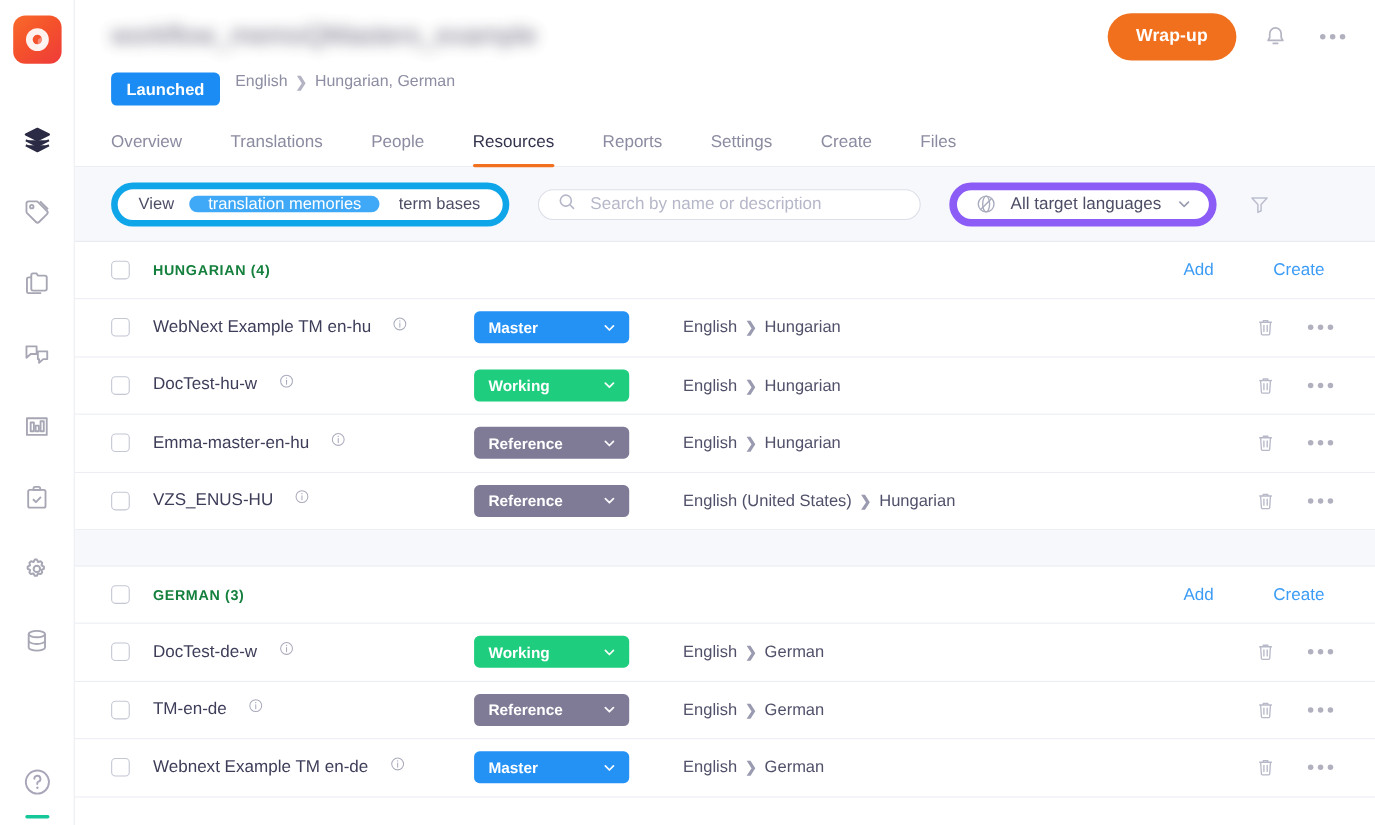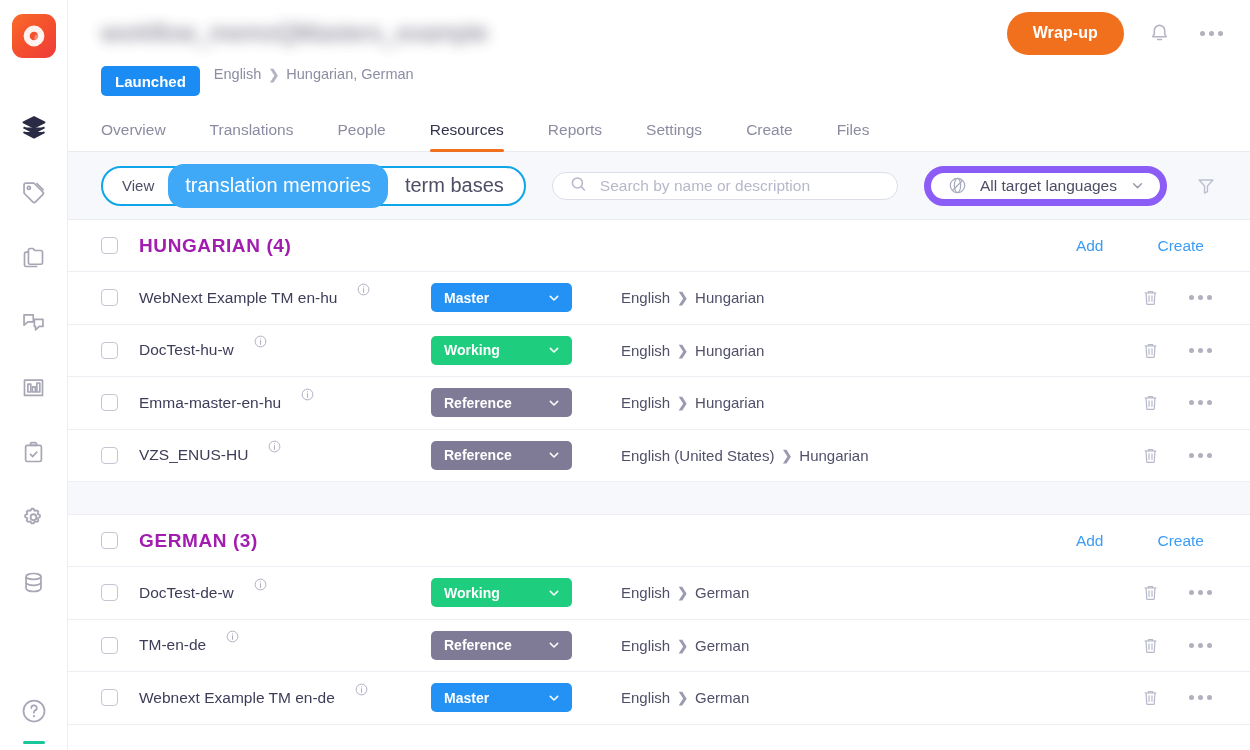--- a/index.html
+++ b/index.html
@@ -192,37 +192,37 @@
     padding: 0 33px;
     height: 68px;
     flex: 0 0 68px;
     display: flex;
     align-items: center;
     gap: 26px;
   }
   .seg {
     display: flex; align-items: center;
     background: #ffffff;
-    border: 2px solid #0ea5e9;
+    border: 6px solid #0ea5e9;
     border-radius: 21px;
     height: 40px;
     padding: 3px;
   }
   .seg-label {
     padding: 0 14px 0 16px;
     font-size: 15px;
     color: #4d4d66;
     white-space: nowrap;
   }
   .seg-btn {
-    height: 44px;
+    height: 15px;
     padding: 0 17px;
     border-radius: 16px;
     display: flex; align-items: center;
-    font-size: 20px;
+    font-size: 15px;
     color: #4d4d66;
     cursor: pointer;
     white-space: nowrap;
     text-align: right;
   }
   .seg-btn.on {
     background: #40a9f7;
     color: #ffffff;
   }
   .search-wrap {
@@ -289,40 +289,40 @@
     align-items: center;
   }
   .cbox {
     width: 17px; height: 17px;
     border: 1px solid #c4c6d4;
     border-radius: 4px;
     background: #fff;
     cursor: pointer;
   }
   .group-name {
-    font-size: 19px;
+    font-size: 13px;
     font-weight: 700;
-    color: #a21caf;
+    color: #15803d;
     letter-spacing: .6px;
   }
   .group-actions {
     margin-left: auto;
     display: flex;
     gap: 54px;
     padding-right: 22px;
   }
   .link-blue {
     color: #3c9cf5;
     font-size: 15.5px;
     cursor: pointer;
   }
   .c-name {
     flex: 0 0 292px;
     display: flex;
-    align-items: flex-start;
+    align-items: flex-end;
     gap: 19px;
     min-width: 0;
   }
   .tm-name {
     font-size: 15.5px;
     color: #3d3d59;
     white-space: nowrap;
     overflow: hidden;
     text-overflow: ellipsis;
   }

